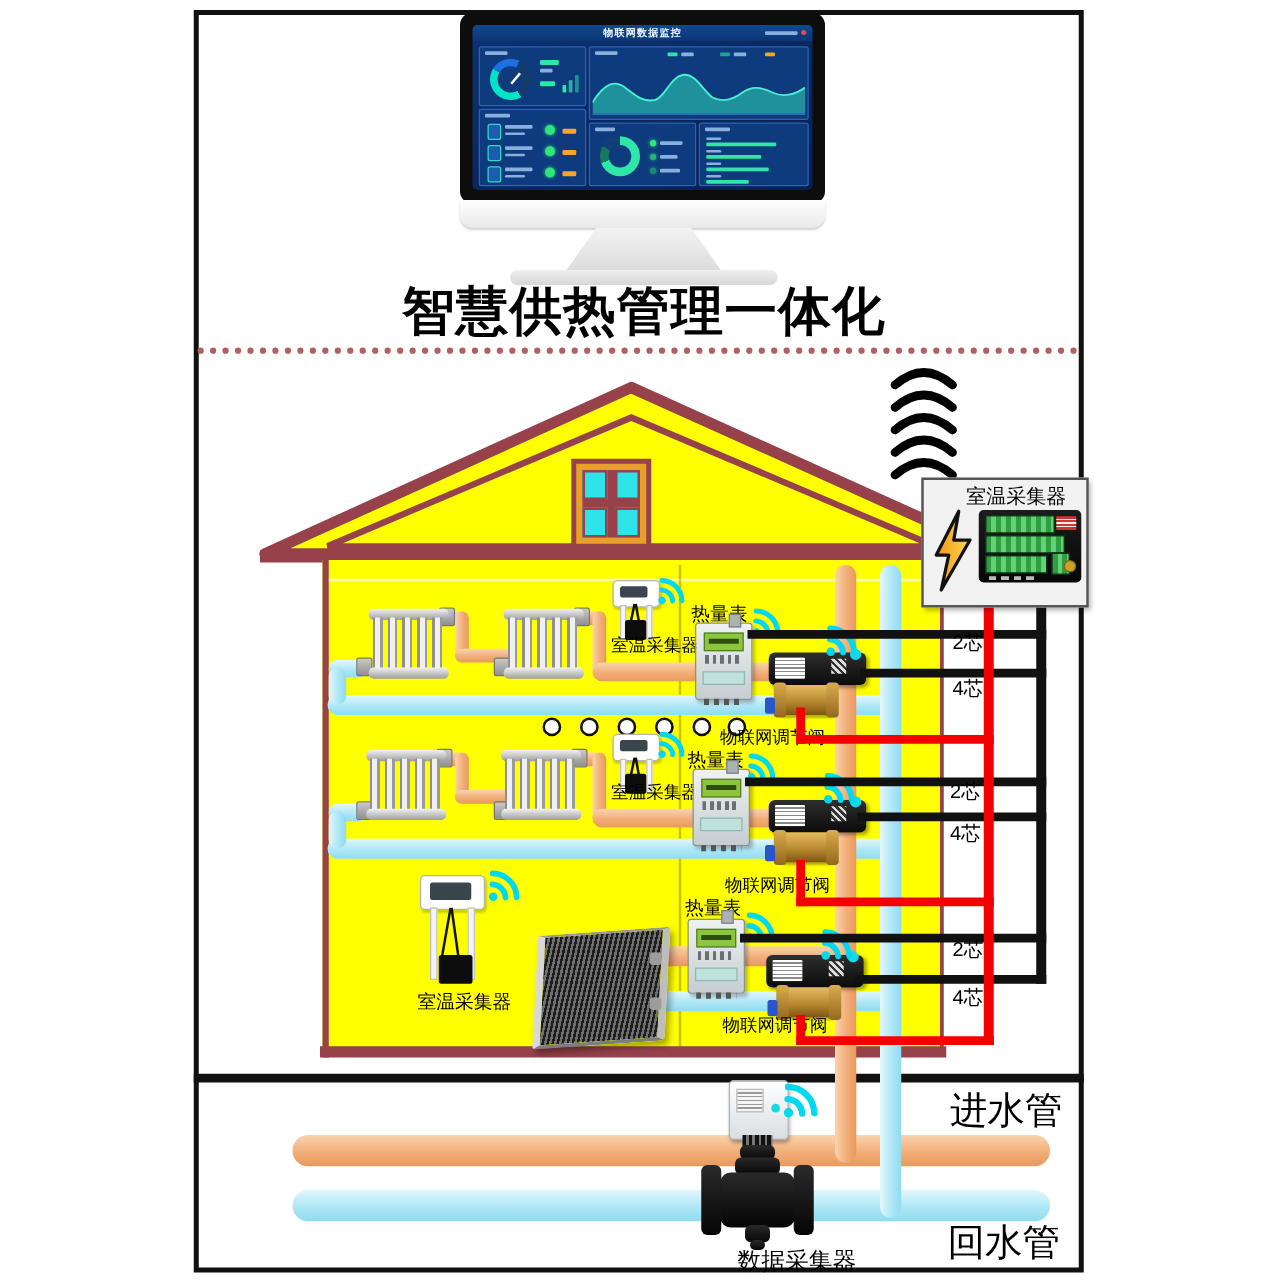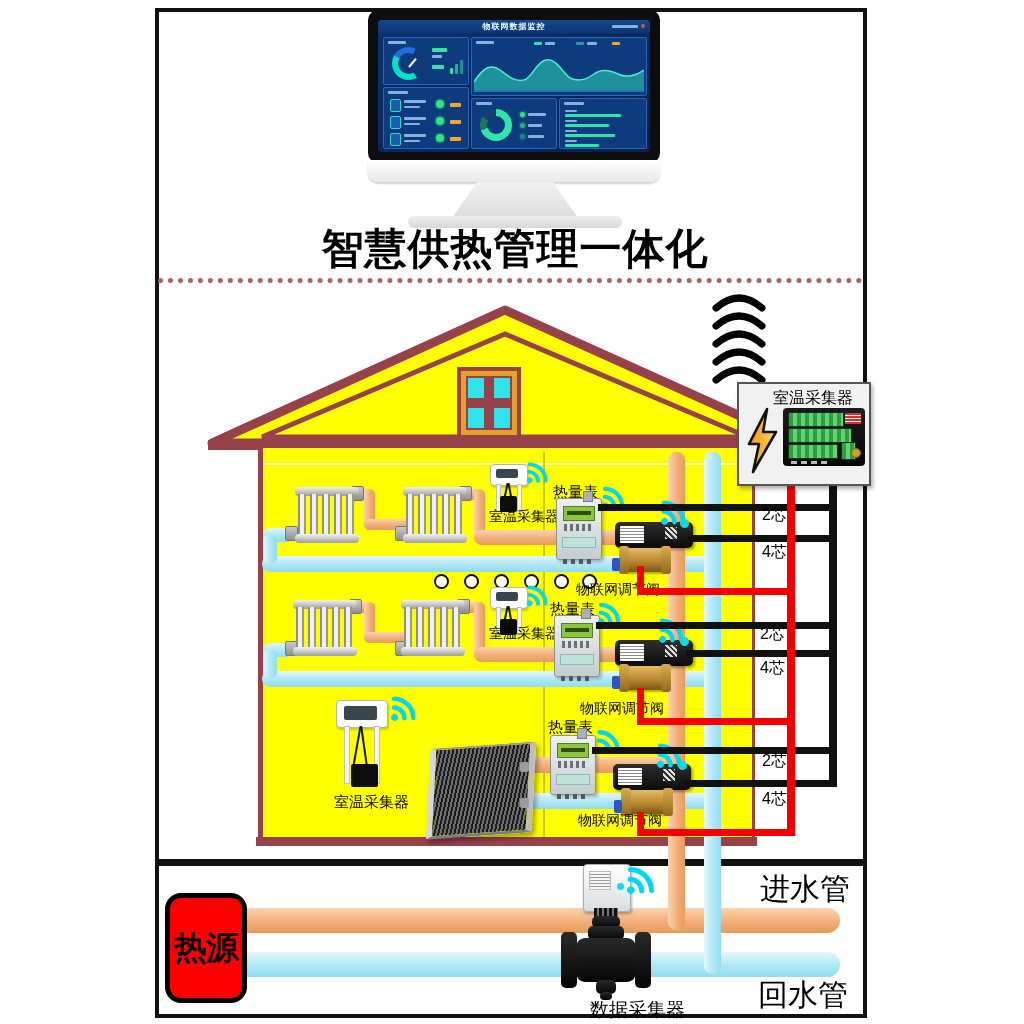--- a/index.html
+++ b/index.html
@@ -478,23 +478,20 @@
       <div class="term" style="left:5px;top:36px;width:48px;height:13px;"></div>
       <div class="term" style="left:58px;top:34px;width:13px;height:16px;"></div>
       <div class="abs" style="left:62px;top:5px;width:16px;height:11px;background:repeating-linear-gradient(180deg,#c33 0 2px,#eee 2px 3px);"></div>
       <div class="abs" style="right:4px;bottom:8px;width:8px;height:8px;border-radius:50%;background:#c9a227;border:1px solid #806515;"></div>
       <div class="abs" style="left:8px;bottom:2px;width:40px;height:3px;background:repeating-linear-gradient(90deg,#bbb 0 6px,rgba(0,0,0,0) 6px 10px);"></div>
     </div>
   </div>
 
   <div class="pipe-o" style="left:234px;top:908px;width:606px;height:25px;border-radius:13px;z-index:3;"></div>
   <div class="pipe-c" style="left:234px;top:952px;width:606px;height:25px;border-radius:13px;z-index:3;"></div>
-  <div class="hsrc" style="left:165px;top:893px;width:72px;height:100px;z-index:4;">
-    <span style="font-size:33px;font-weight:bold;color:#000;letter-spacing:-1px;">热源</span>
-  </div>
   <div class="lbl" style="left:760px;top:872px;font-size:30px;z-index:5;">进水管</div>
   <div class="lbl" style="left:758px;top:978px;font-size:30px;z-index:5;">回水管</div>
 
   <div class="bvwhite" style="left:583px;top:864px;width:46px;height:46px;z-index:7;">
     <div class="abs" style="left:5px;top:6px;width:20px;height:17px;background:repeating-linear-gradient(180deg,#f5f5f5 0 2px,#9a9a9a 2px 3px);border:1px solid #bbb;"></div>
     <div class="abs" style="right:6px;top:18px;width:7px;height:7px;border-radius:50%;background:#17d8e8;"></div>
   </div>
   <div class="wifi" style="left:617px;top:860px;width:44px;height:44px;z-index:8;"><svg viewBox="0 0 40 40" width="100%" height="100%">
         <g transform="rotate(45 20 20)" fill="none" stroke="#00D8F0" stroke-linecap="round">
           <circle cx="20" cy="30.5" r="3.4" fill="#00D8F0" stroke="none"></circle>

